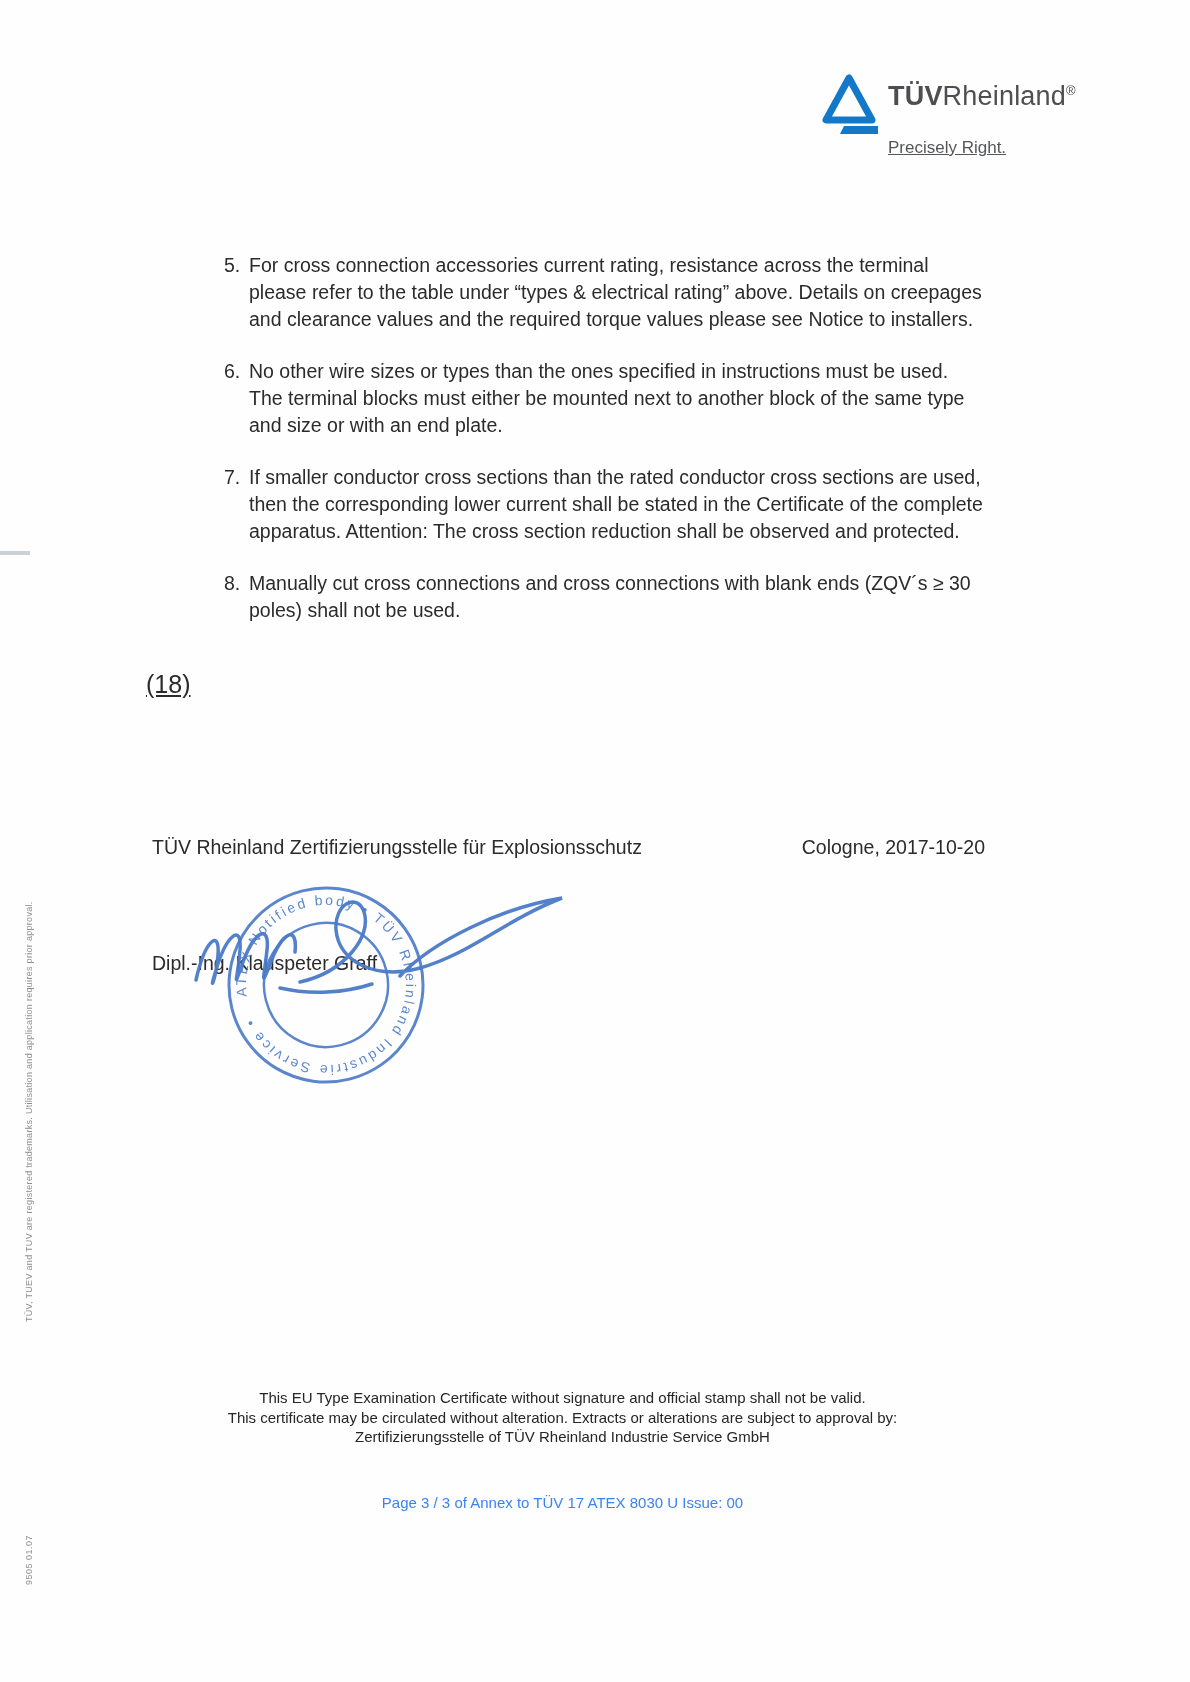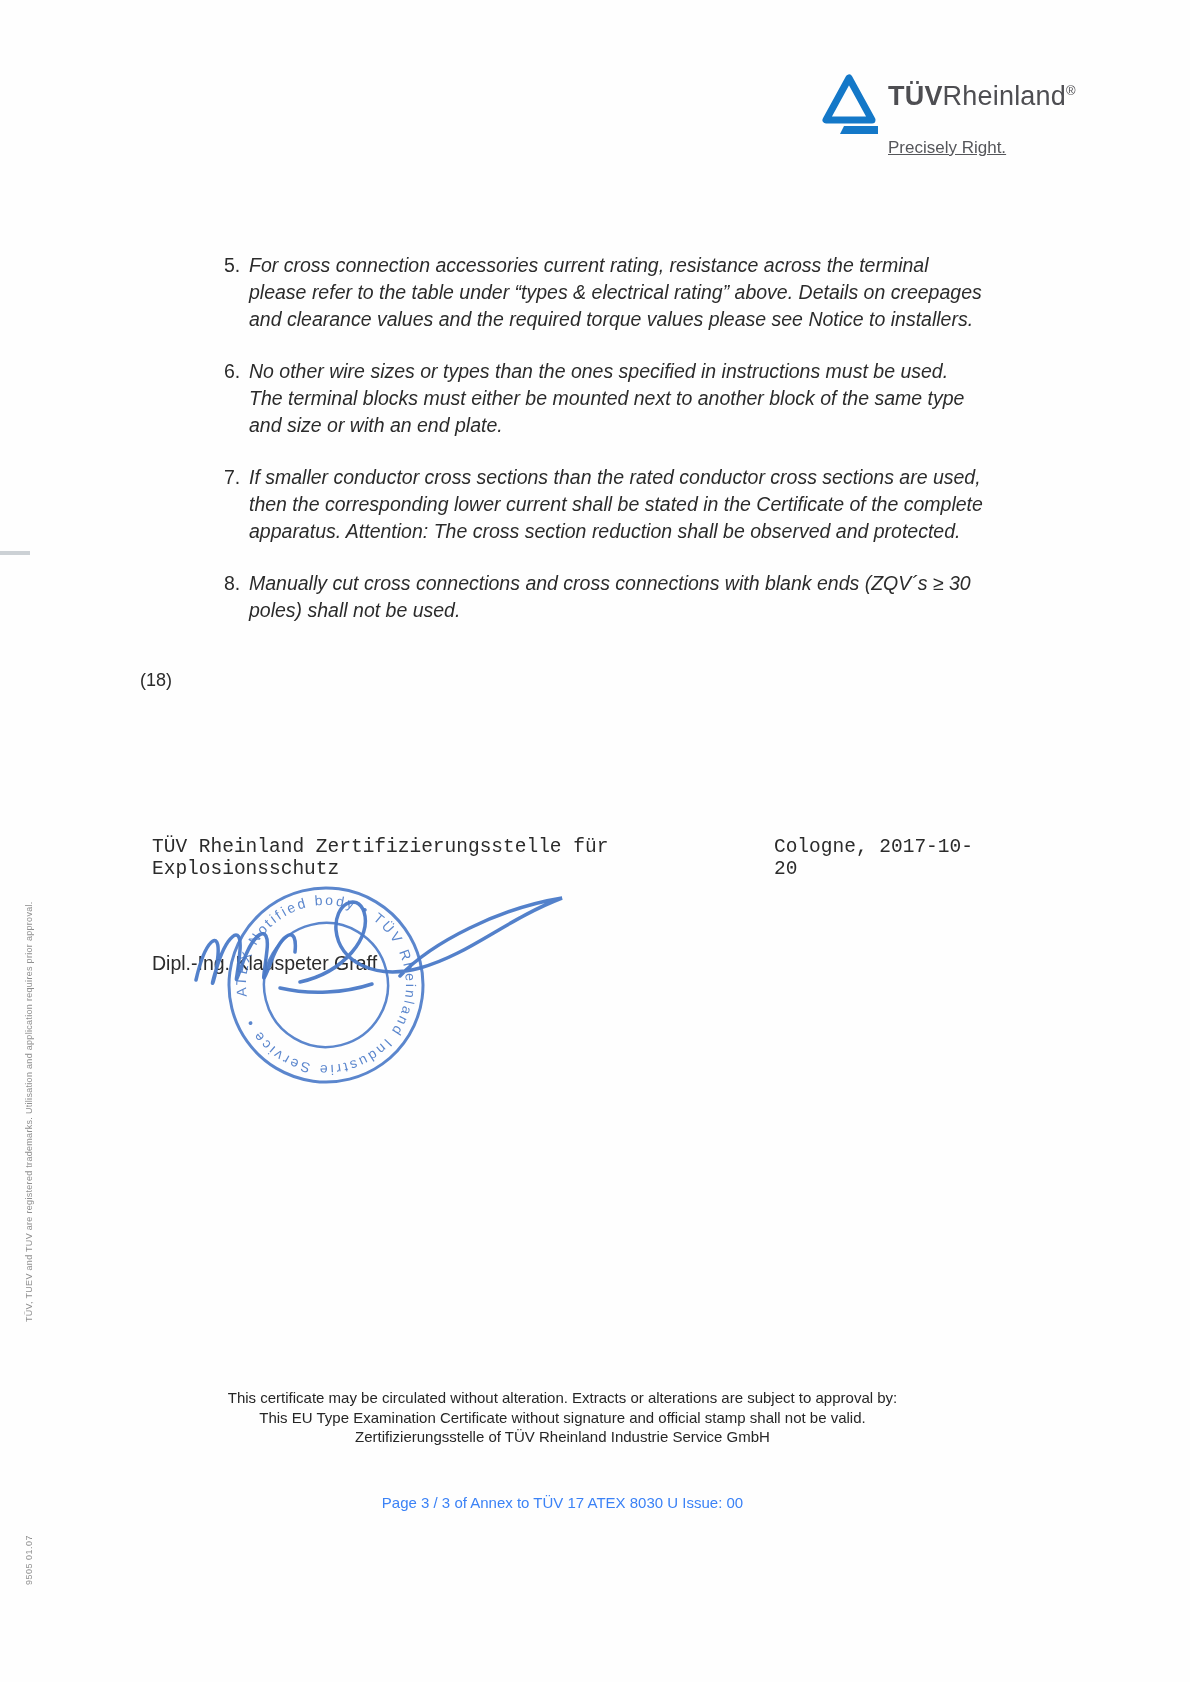--- a/index.html
+++ b/index.html
@@ -21,31 +21,31 @@
   .logo-mark { width: 58px; height: 62px; margin-right: 10px; flex: 0 0 auto; }
   .brand { font-size: 27px; color: #4e4e52; letter-spacing: 0.2px; line-height: 1.1; padding-top: 10px; white-space: nowrap; }
   .brand-bold { font-weight: bold; }
   .brand-reg-mark { font-size: 13px; vertical-align: super; }
   .tagline { font-size: 17px; color: #55565a; margin-left: 68px; margin-top: 4px; text-decoration: underline; }
 
   
   .num-list { position: absolute; left: 224px; top: 252px; width: 762px; }
   .num-item { display: flex; margin-bottom: 25px; font-size: 19.5px; line-height: 27px; }
   .num-item .num { width: 25px; flex: 0 0 auto; }
-  .num-item .txt { flex: 1; font-style: italic; }
+  .num-item .txt { flex: 1; }
 
   
-  .section18 { position: absolute; left: 140px; top: 670px; width: 840px; font-size: 18px; }
+  .section18 { position: absolute; left: 146px; top: 670px; width: 840px; font-size: 25px; text-decoration: underline; }
   .section18 .row { display: flex; }
   .section18 .sec-num { width: 77px; flex: 0 0 auto; }
   .section18 .sec-heading { border-bottom: 1.5px solid #2b2b2b; padding-bottom: 2px; padding-right: 10px; }
   .section18 .sec-body { margin-left: 77px; margin-top: 27px; }
 
   
-  .signoff-row { position: absolute; left: 152px; top: 836px; width: 833px; display: flex; justify-content: space-between; font-size: 19.5px; font-family: Liberation Mono, monospace; }
+  .signoff-row { position: absolute; left: 152px; top: 836px; width: 833px; display: flex; justify-content: space-between; font-size: 19.5px; }
   .signer-name { position: absolute; left: 152px; top: 952px; font-size: 19.5px; }
 
   .sig-overlay { position: absolute; left: 150px; top: 860px; width: 470px; height: 260px; z-index: 3; }
 
   
   .vertical-note {
     position: absolute; left: 24px; top: 972px; height: 350px;
     writing-mode: vertical-rl; transform: rotate(180deg);
     font-size: 9px; color: #8f8f8f; white-space: nowrap; letter-spacing: 0.3px;
   }
@@ -124,19 +124,19 @@
       <path d="M 150 122 C 195 112, 222 76, 214 52 C 207 32, 184 44, 186 70 C 189 102, 225 120, 270 108 C 320 94, 355 60, 412 38 C 350 48, 282 82, 250 116"></path>
       <path d="M 130 128 C 160 135, 195 133, 222 124"></path>
     </g>
   </svg>
 
   <div class="vertical-note">TÜV, TUEV and TUV are registered trademarks. Utilisation and application requires prior approval.</div>
   <div class="form-number">9505  01.07</div>
   <div class="fold-mark"></div>
 
   <div class="footer-note">
+    <div>This EU Type Examination Certificate without signature and official stamp shall not be valid.</div>
     <div>This certificate may be circulated without alteration. Extracts or alterations are subject to approval by:</div>
-    <div>This EU Type Examination Certificate without signature and official stamp shall not be valid.</div>
     <div>Zertifizierungsstelle of TÜV Rheinland Industrie Service GmbH</div>
   </div>
   <div class="page-footer">Page 3 / 3 of Annex to TÜV 17 ATEX 8030 U Issue: 00</div>
 
 </div>
 
 </body></html>

